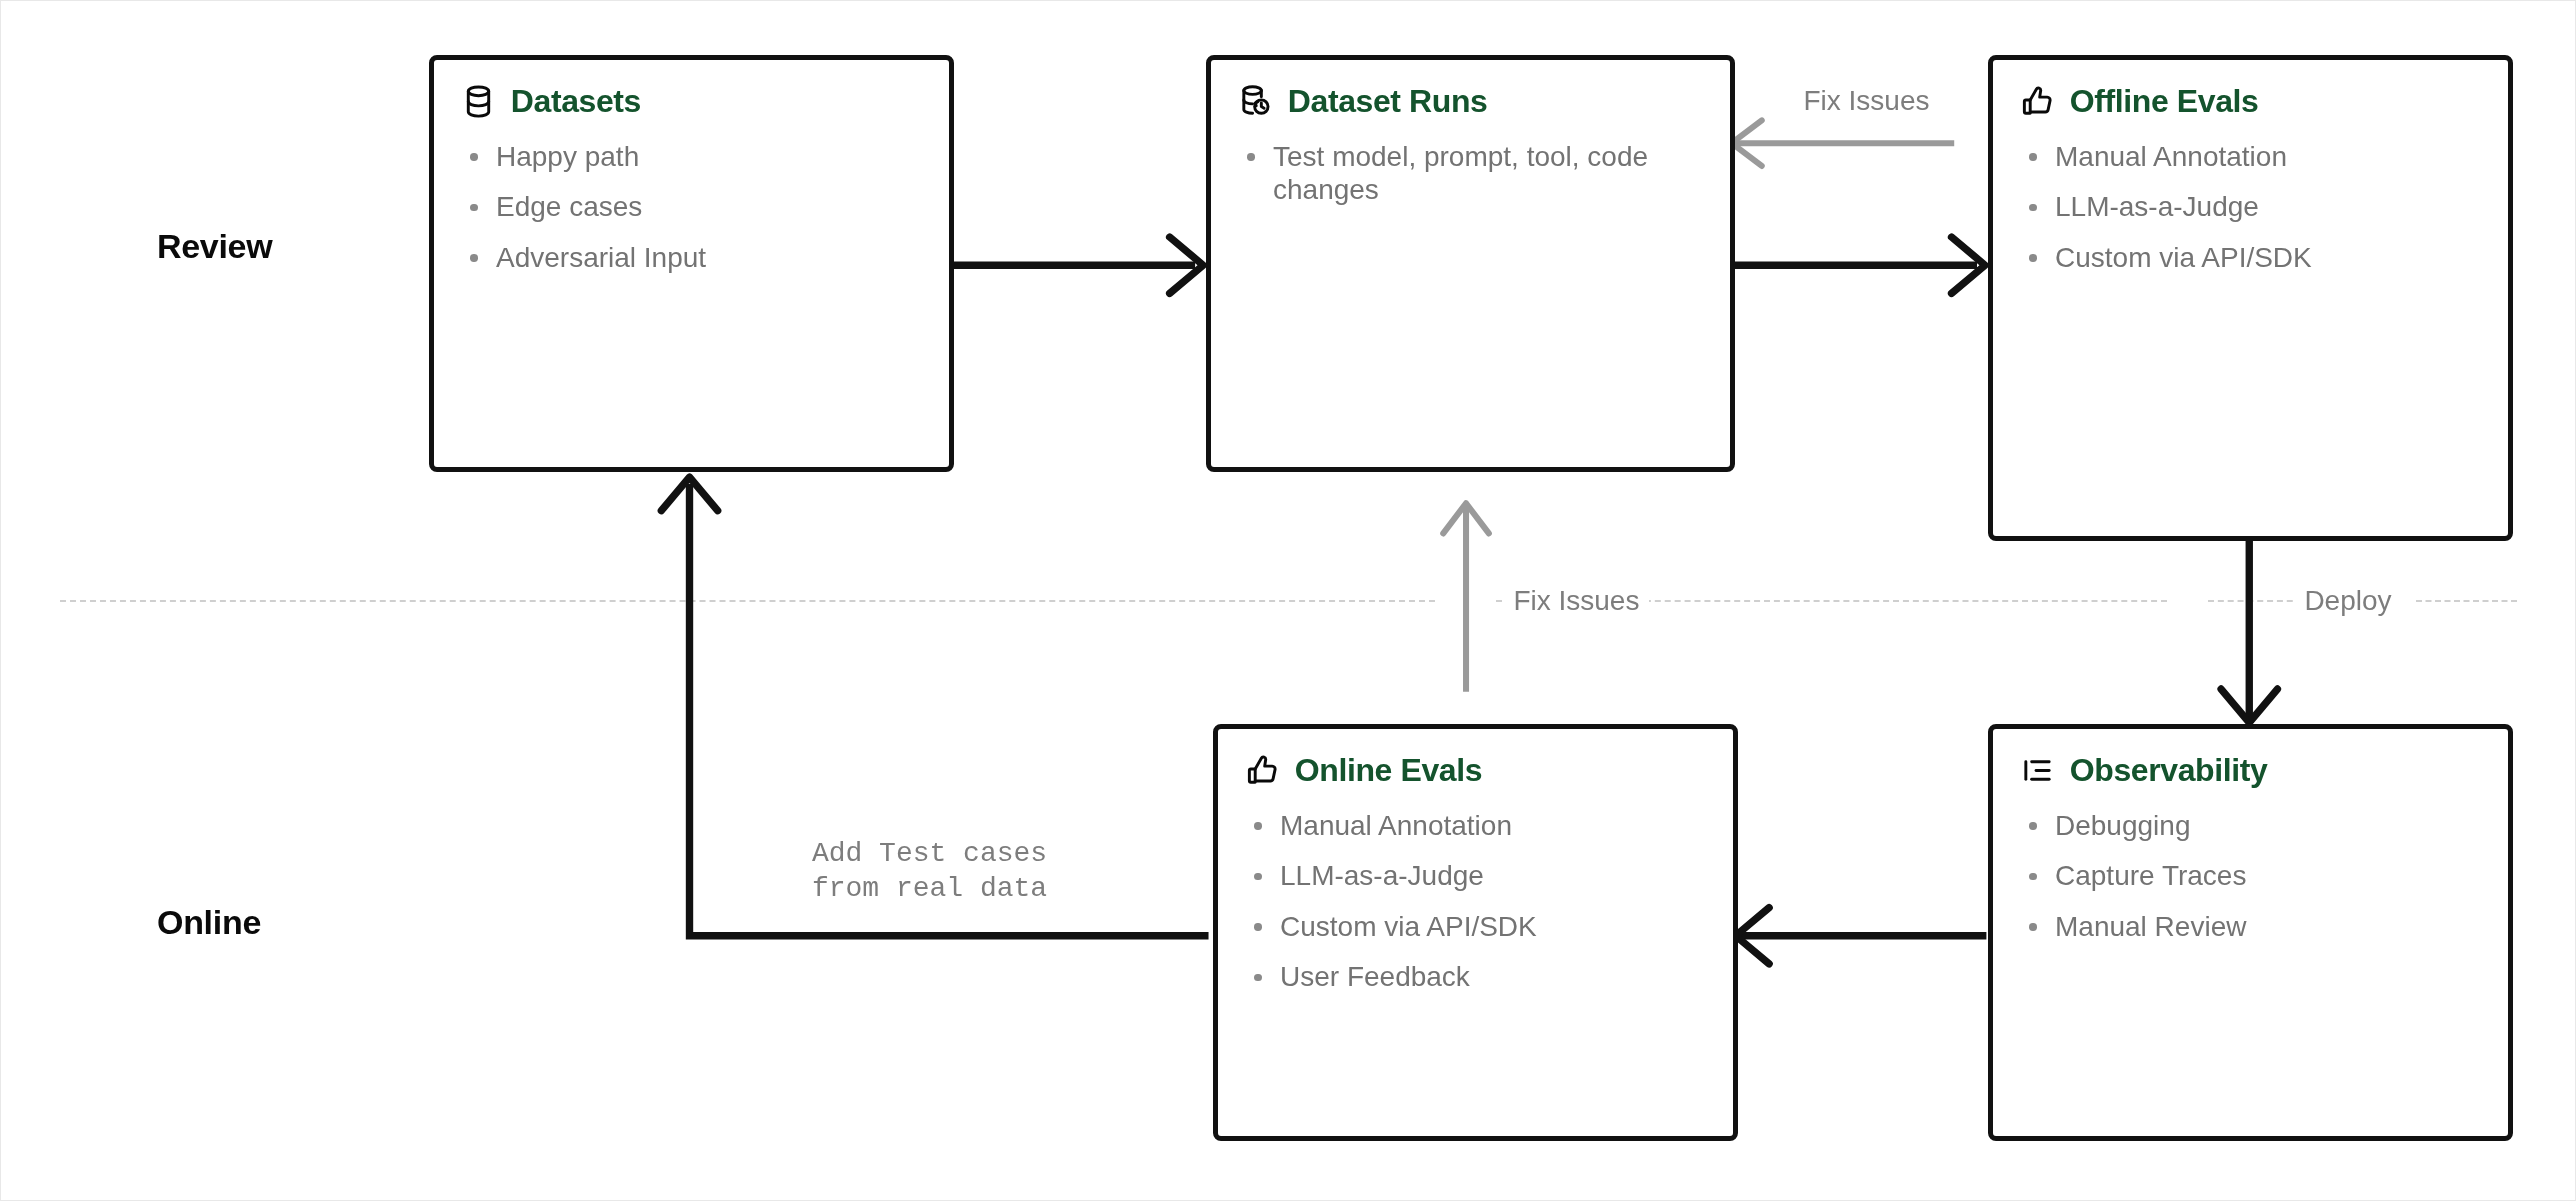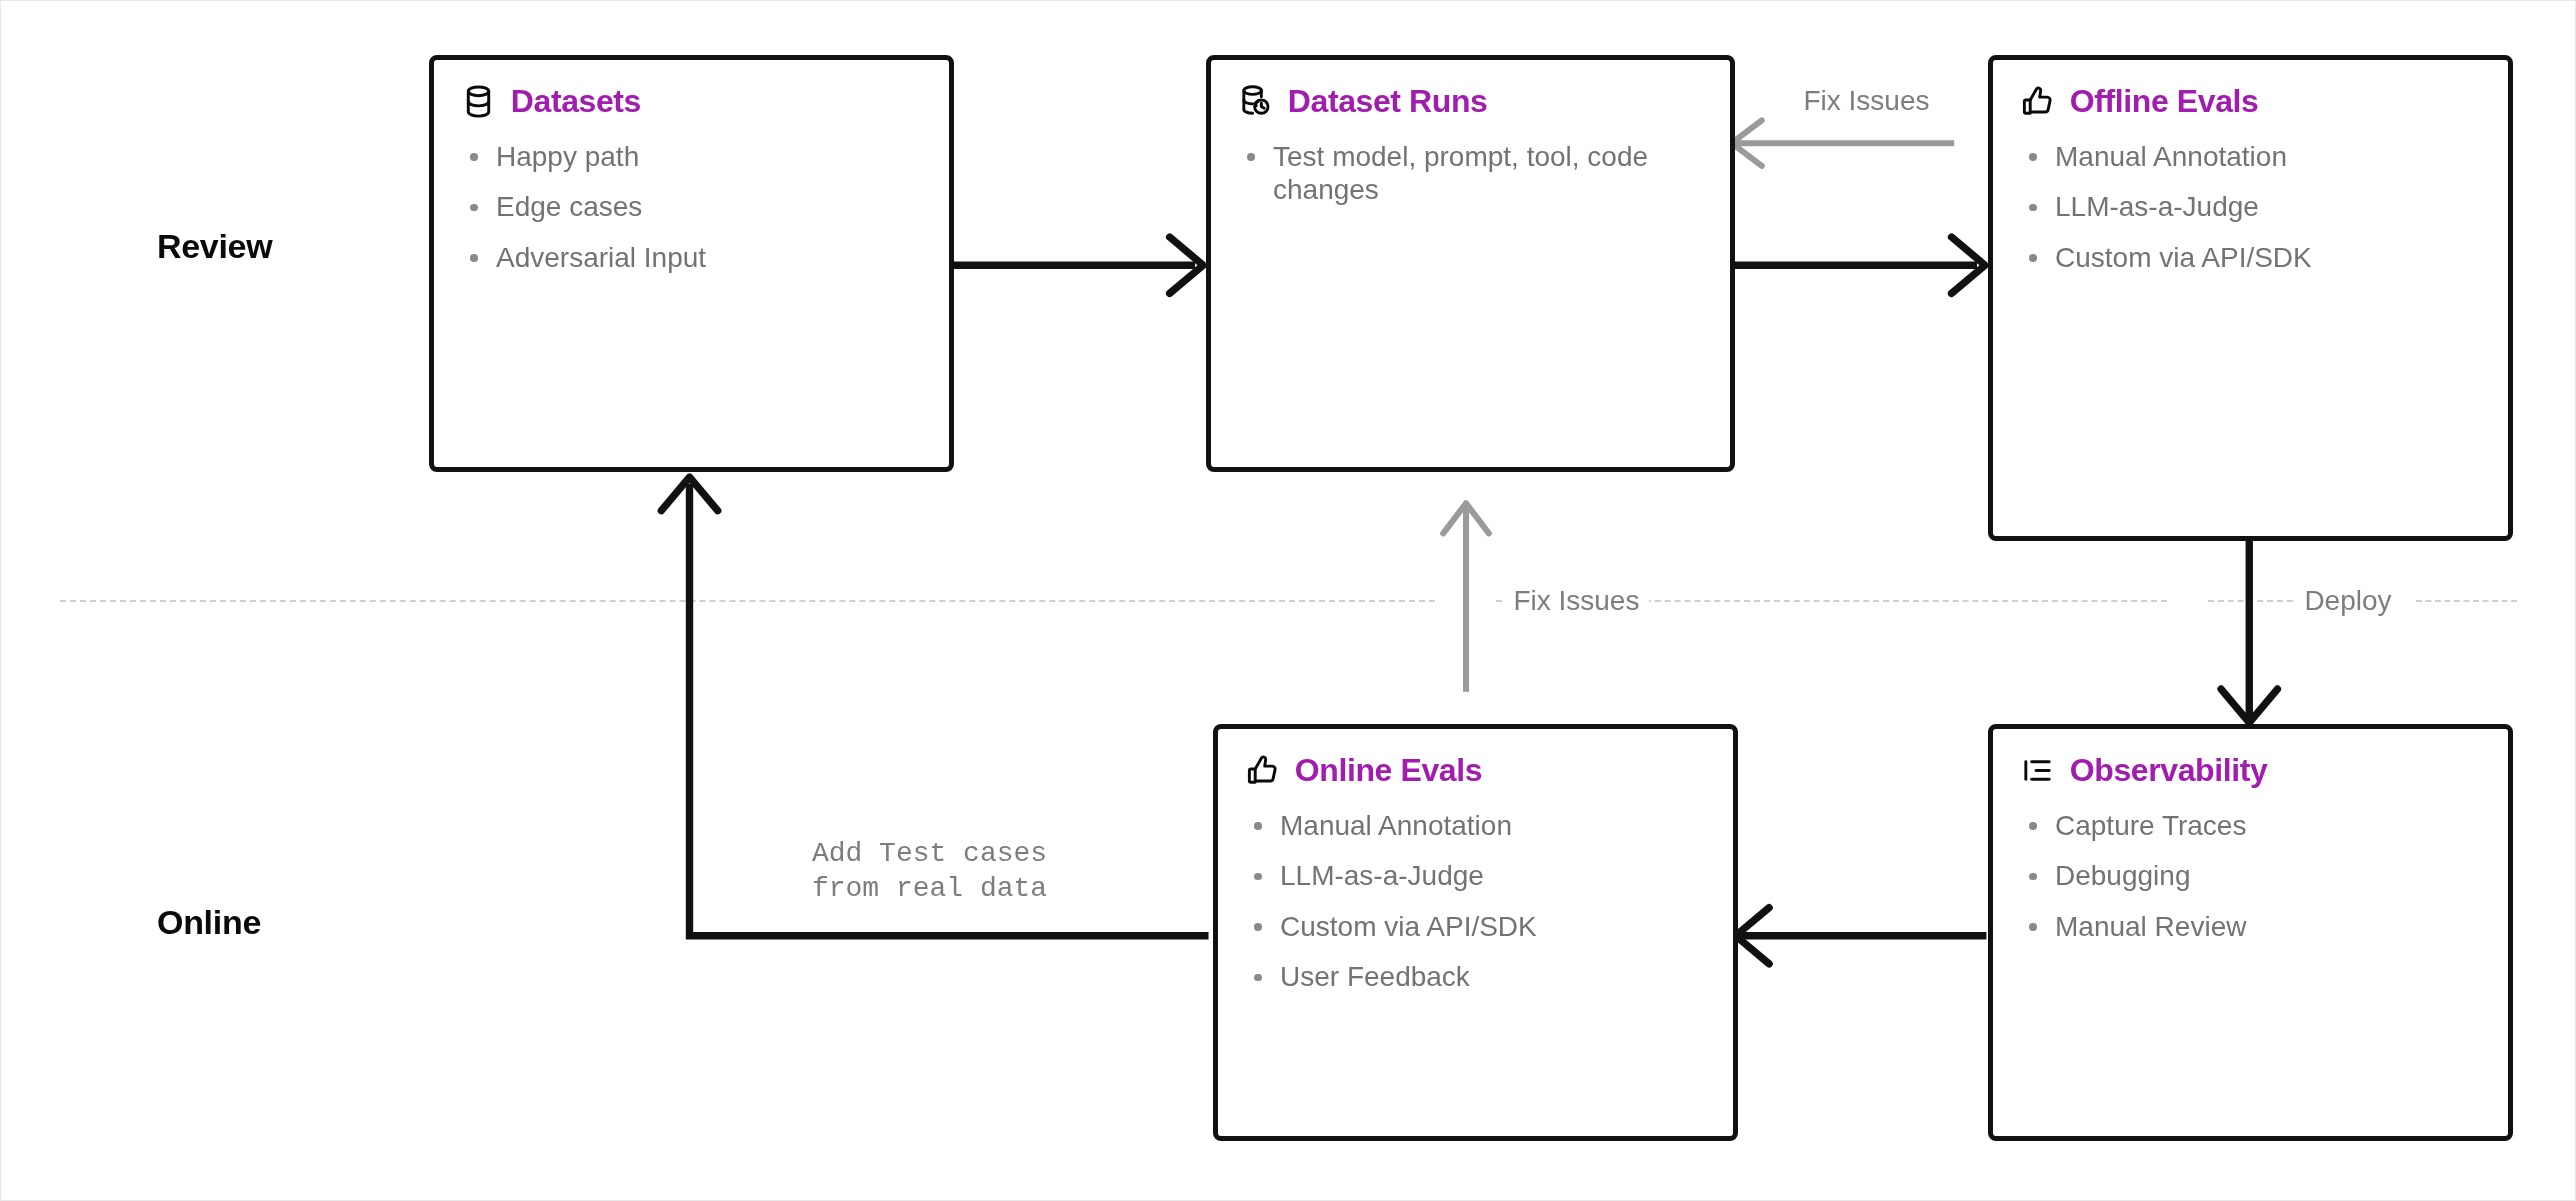--- a/index.html
+++ b/index.html
@@ -76,21 +76,21 @@
   }
   .node-icon {
     width: 35px;
     height: 35px;
     flex: 0 0 35px;
     display: block;
   }
   .node-title {
     font-size: 32px;
     font-weight: bold;
-    color: #a21caf;
+    color: #14532d;
     letter-spacing: -0.4px;
     white-space: nowrap;
   }
   .node-list {
     list-style: none;
     margin: 0;
     padding: 0;
   }
   .node-list li {
     position: relative;
@@ -259,20 +259,20 @@
     <div class="node-head">
       <svg class="node-icon" viewBox="0 0 24 24" fill="none" stroke="#0a0a0a" stroke-width="2" stroke-linecap="round" stroke-linejoin="round">
         <line x1="4" y1="6" x2="4" y2="18"></line>
         <line x1="8" y1="6" x2="20" y2="6"></line>
         <line x1="11" y1="12" x2="20" y2="12"></line>
         <line x1="8" y1="18" x2="20" y2="18"></line>
       </svg>
       <div class="node-title">Observability</div>
     </div>
     <ul class="node-list">
+      <li>Debugging</li>
       <li>Capture Traces</li>
-      <li>Debugging</li>
       <li>Manual Review</li>
     </ul>
   </div>
 
 </div>
 
 
 </body></html>

